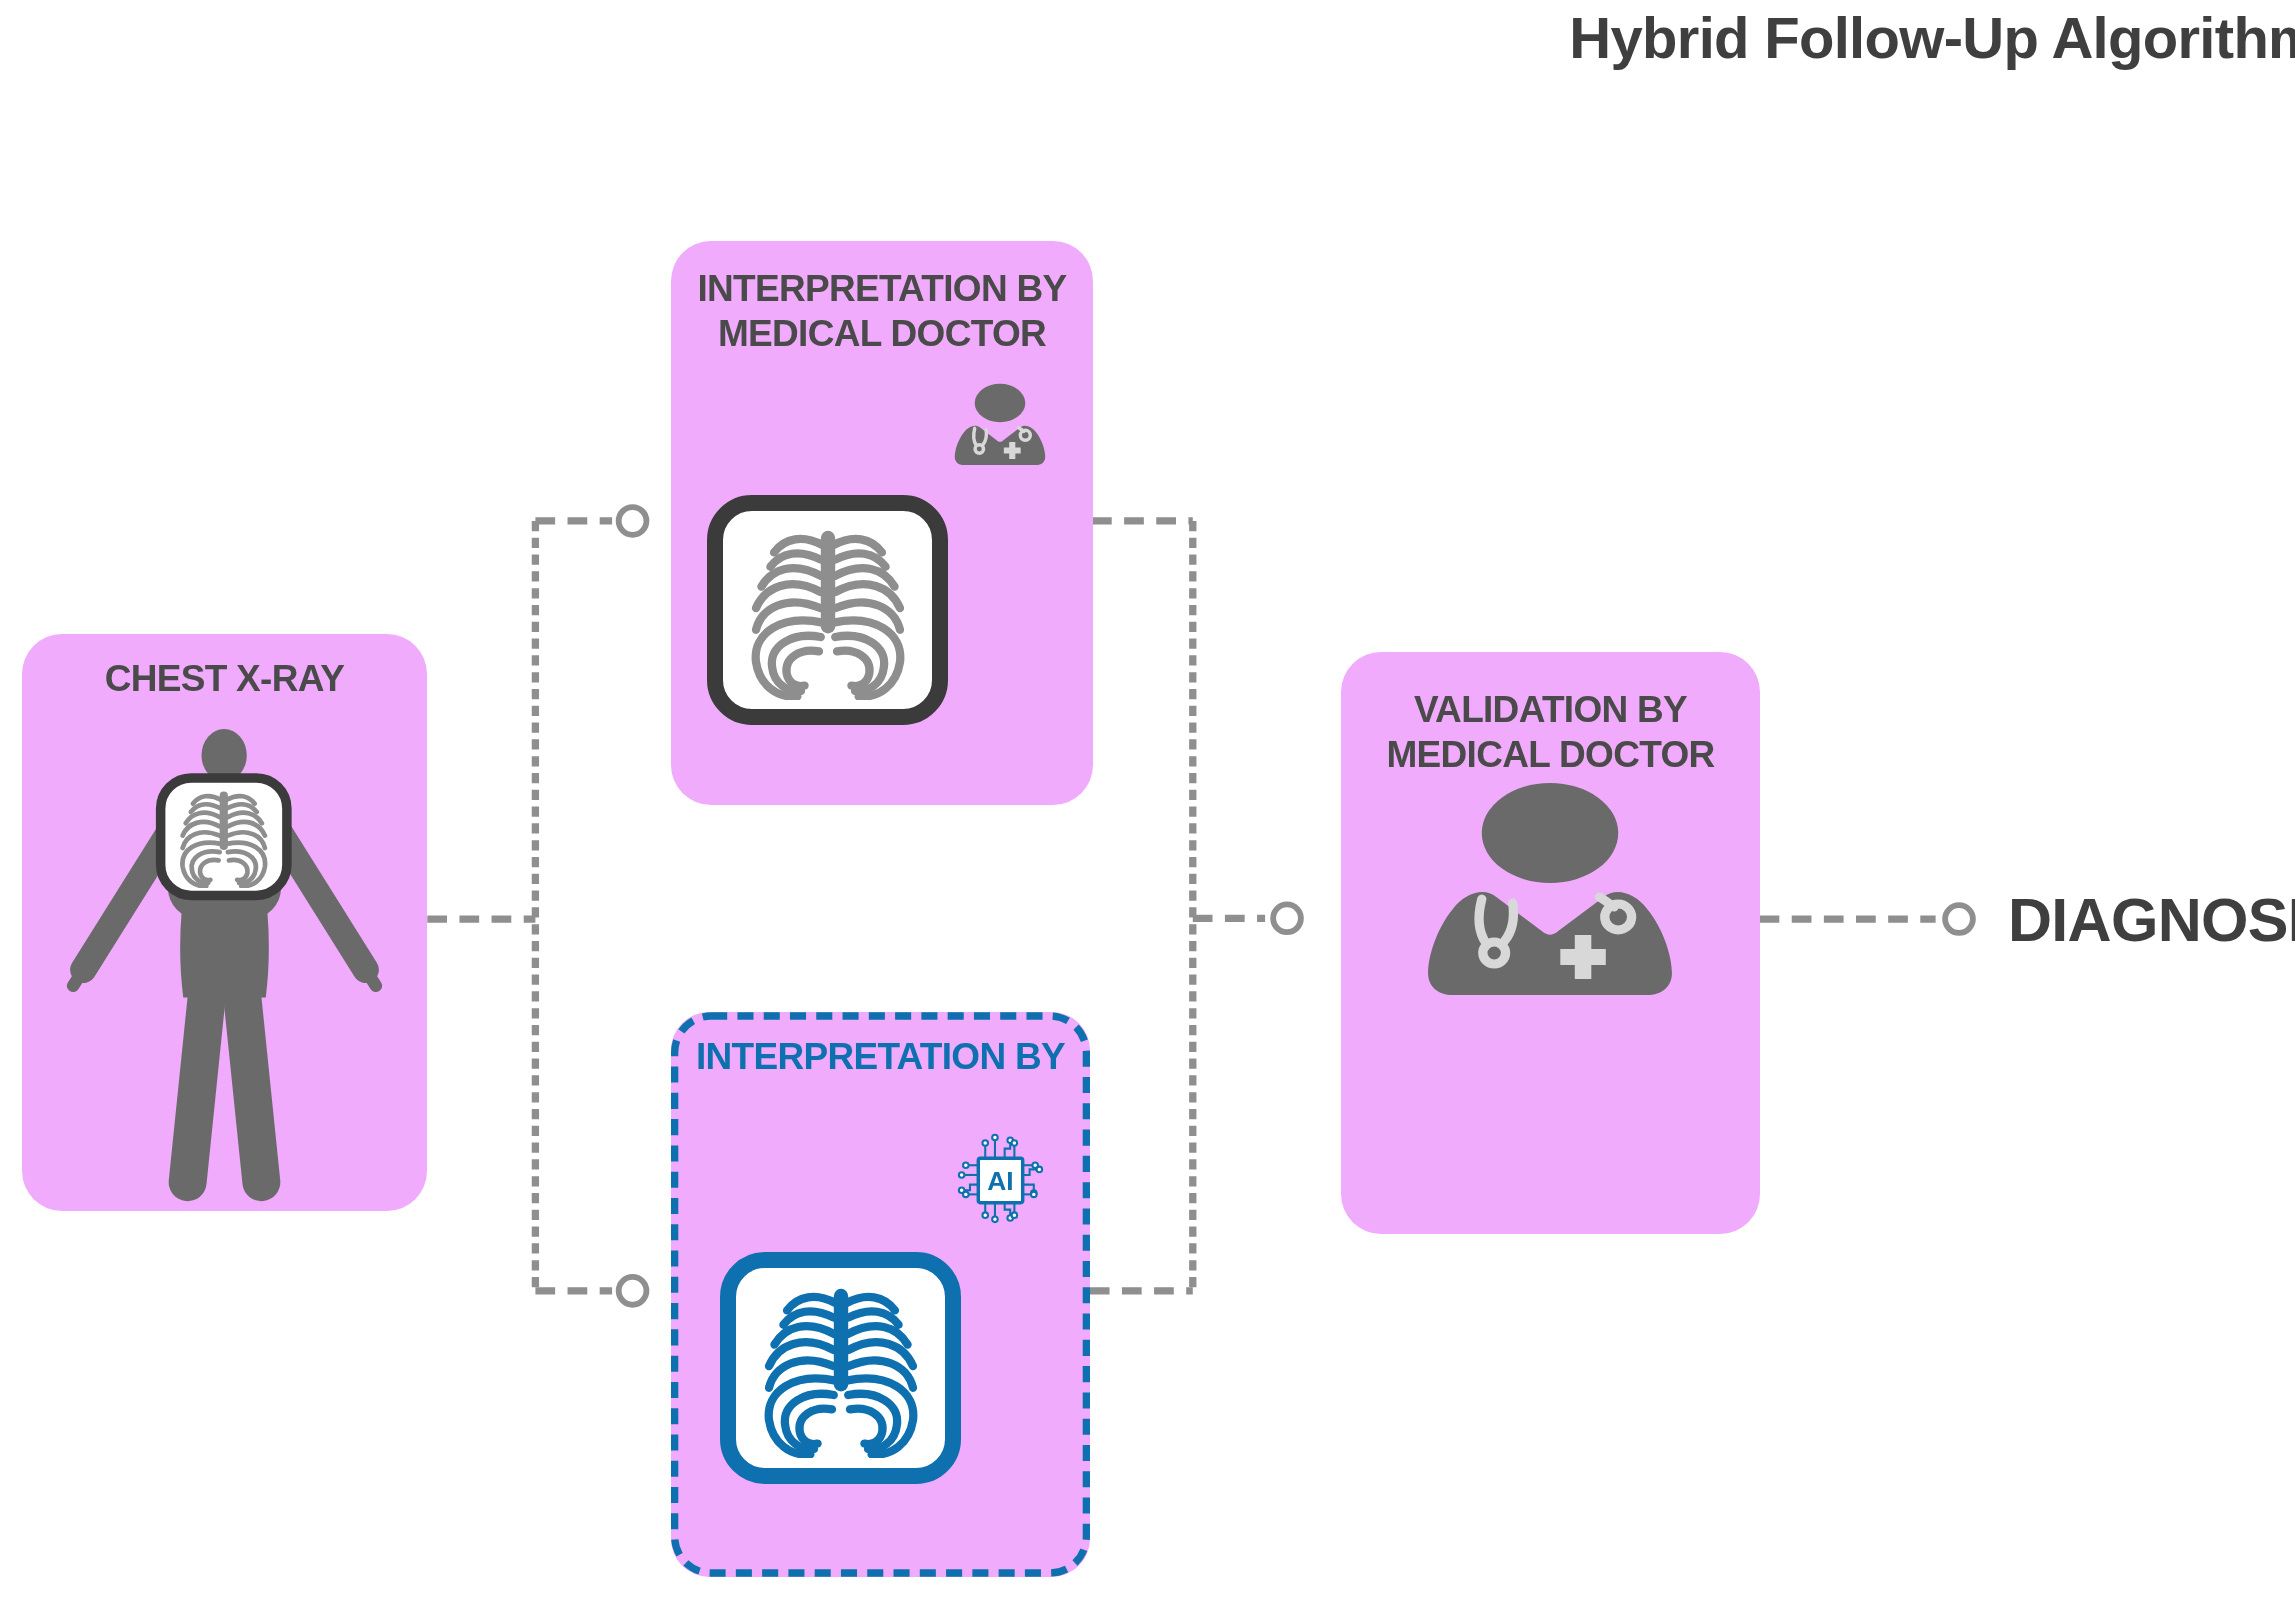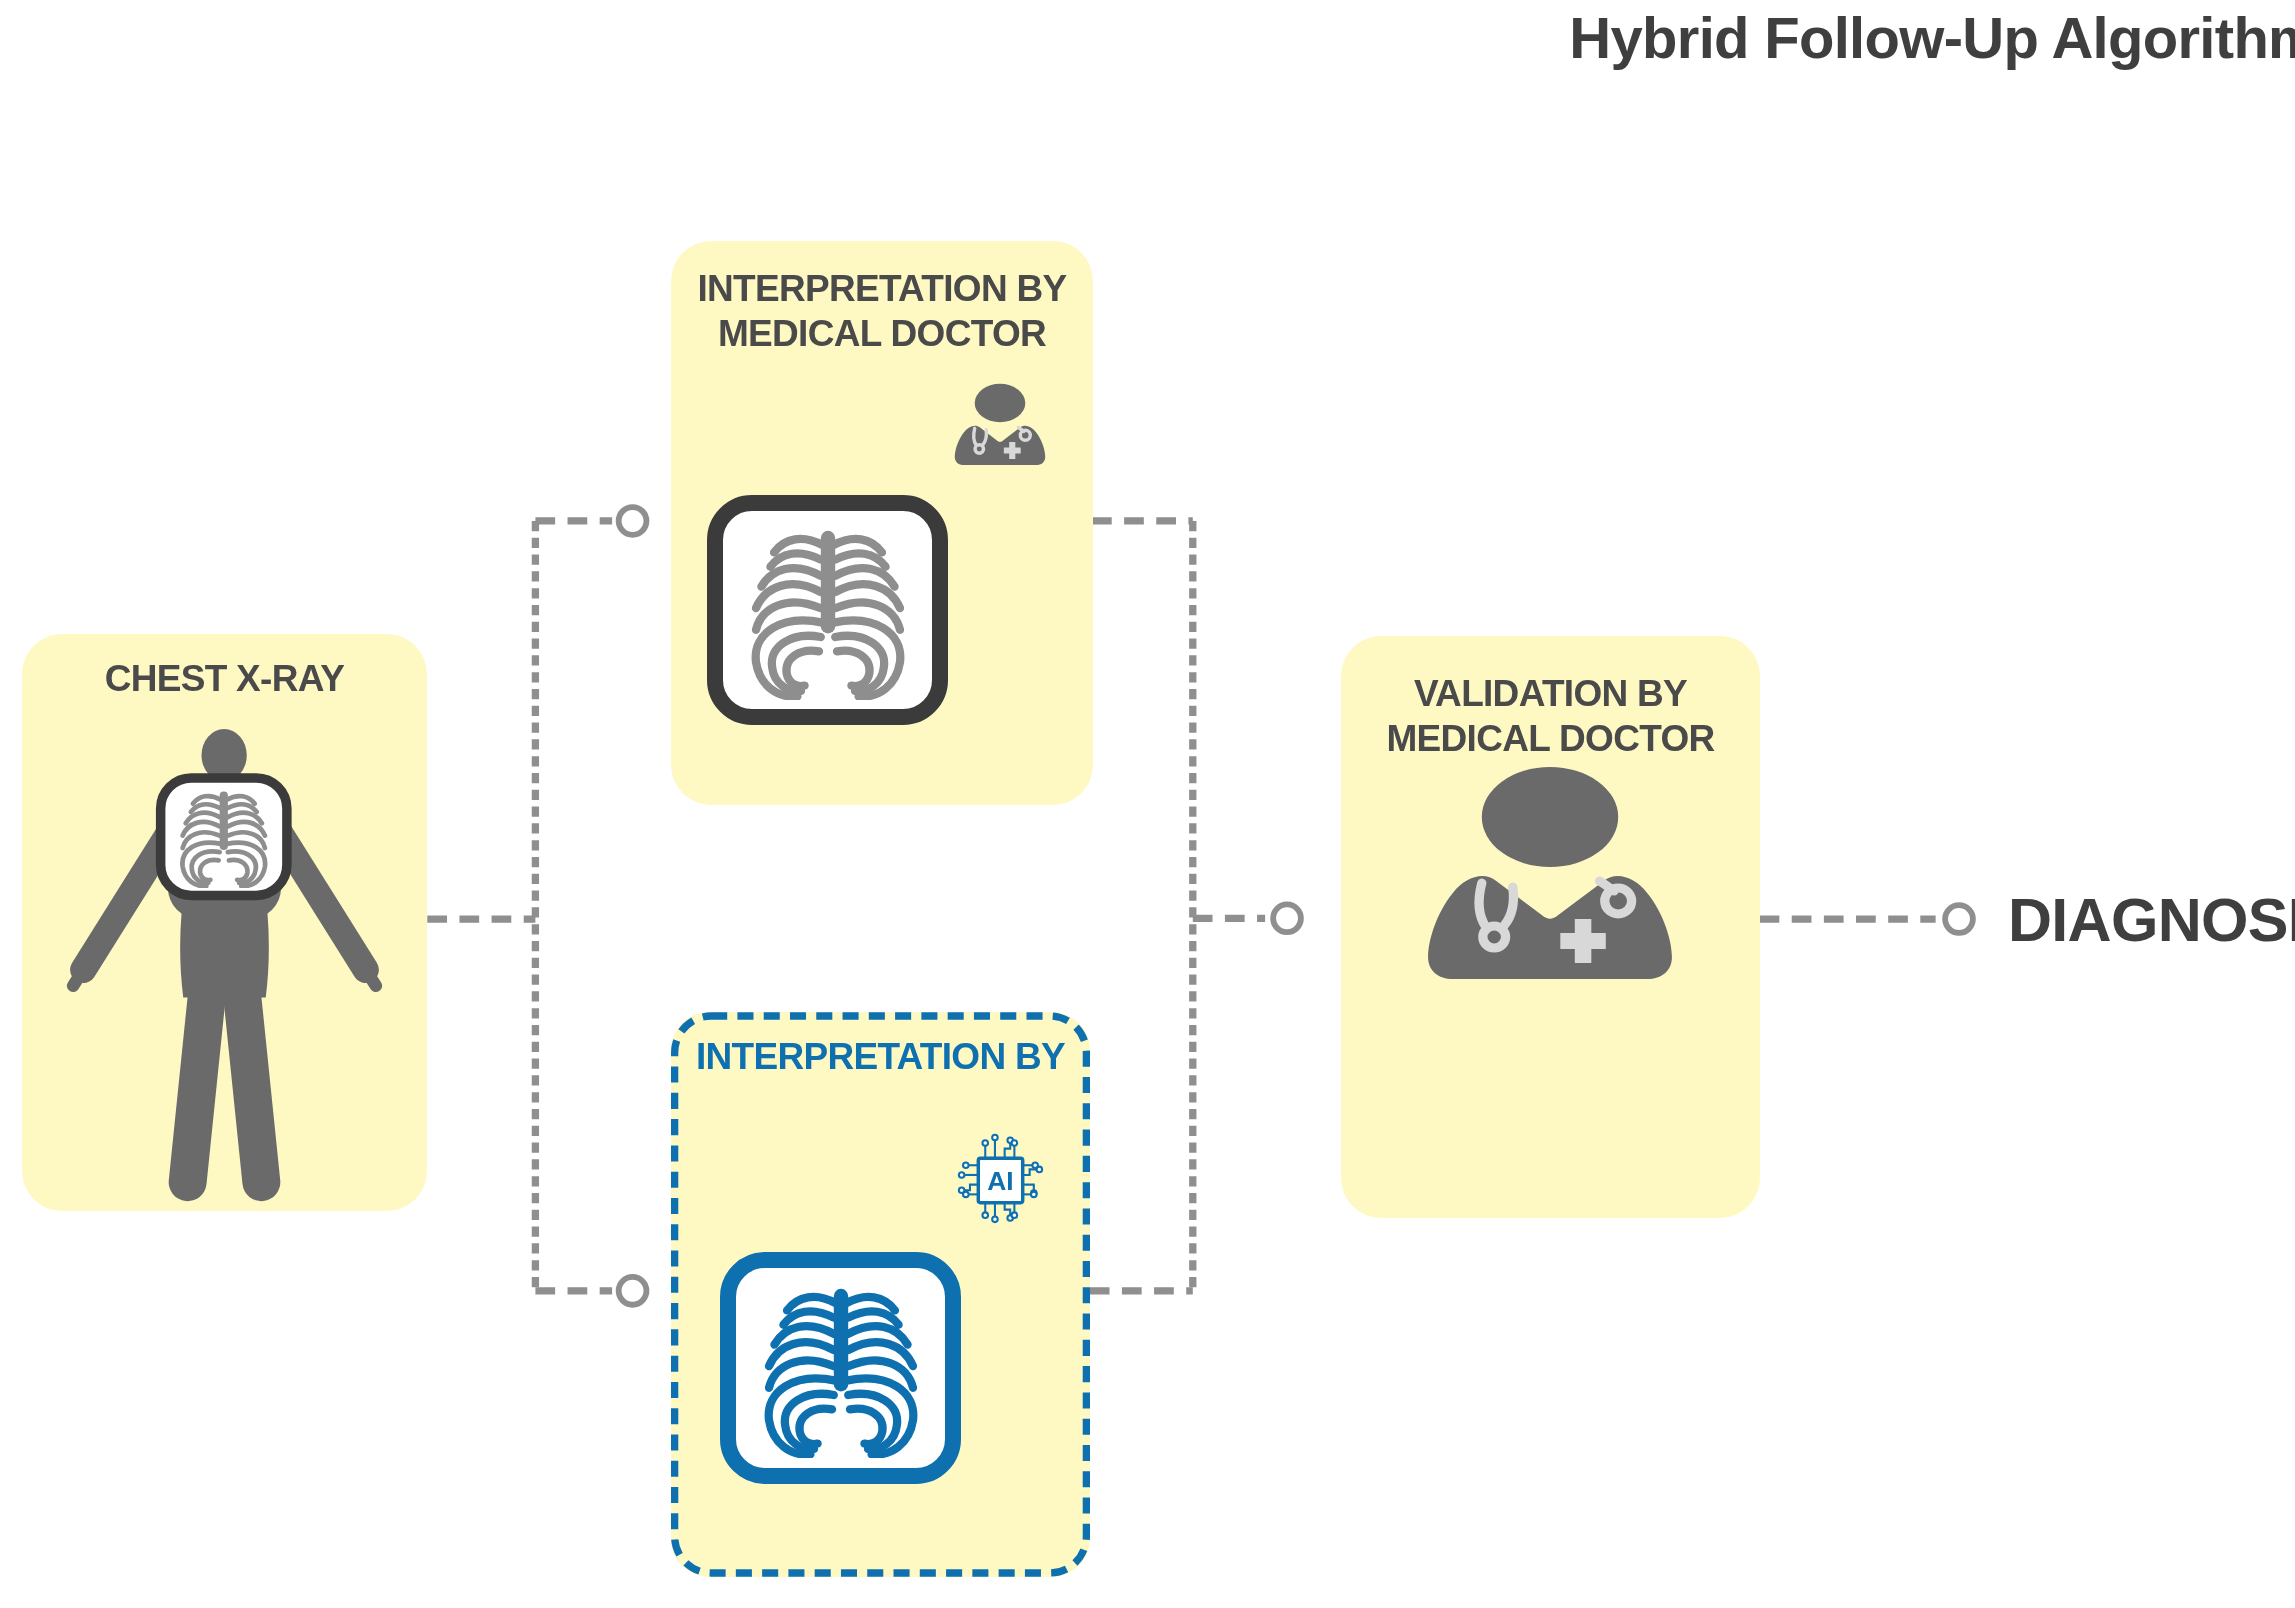--- a/index.html
+++ b/index.html
@@ -13,21 +13,21 @@
   .abs{position:absolute;}
   #page-title{
     position:absolute;left:0;top:4.4px;width:100%;
     text-align:right;
     font-size:58px;font-weight:bold;color:#3f3f3f;
     letter-spacing:-0.7px;
     padding-left:24px;
   }
   .box{
     position:absolute;
-    background:#fef9c3;
+    background:#f0abfc;
     border-radius:40px;
     box-sizing:border-box;
   }
   .box-label{
     width:100%;text-align:center;
     font-size:37px;font-weight:bold;color:#4a4a4a;
     line-height:45px;letter-spacing:-0.7px;
   }
   .box-label.blue{color:#0e70af;}
   .thumb{
@@ -194,21 +194,21 @@
     <svg class="abs" style="left:274px;top:113px;color:#0e70af;" width="111" height="111" viewBox="0 0 160 160">
       <use href="#ai-chip"></use>
     </svg>
     <div class="thumb blue" style="left:49px;top:240px;width:241px;height:232px;">
       <svg width="184" height="180" viewBox="0 0 100 100" style="color:#0e70af;">
         <use href="#ribcage" width="100" height="100"></use>
       </svg>
     </div>
   </div>
 
-  <div class="box" style="left:1341px;top:636px;width:419px;height:582px;">
+  <div class="box" style="left:1341px;top:652px;width:419px;height:582px;">
     <div class="box-label" style="margin-top:35px;">VALIDATION BY</div>
     <div class="box-label">MEDICAL DOCTOR</div>
     <svg class="abs" style="left:85px;top:129px;color:#6a6a6a;" width="248" height="224" viewBox="0 0 120 112" preserveAspectRatio="none">
       <use href="#doctor"></use>
     </svg>
   </div>
 
   <div id="diagnosis-label">DIAGNOSIS</div>
 
 </div>

